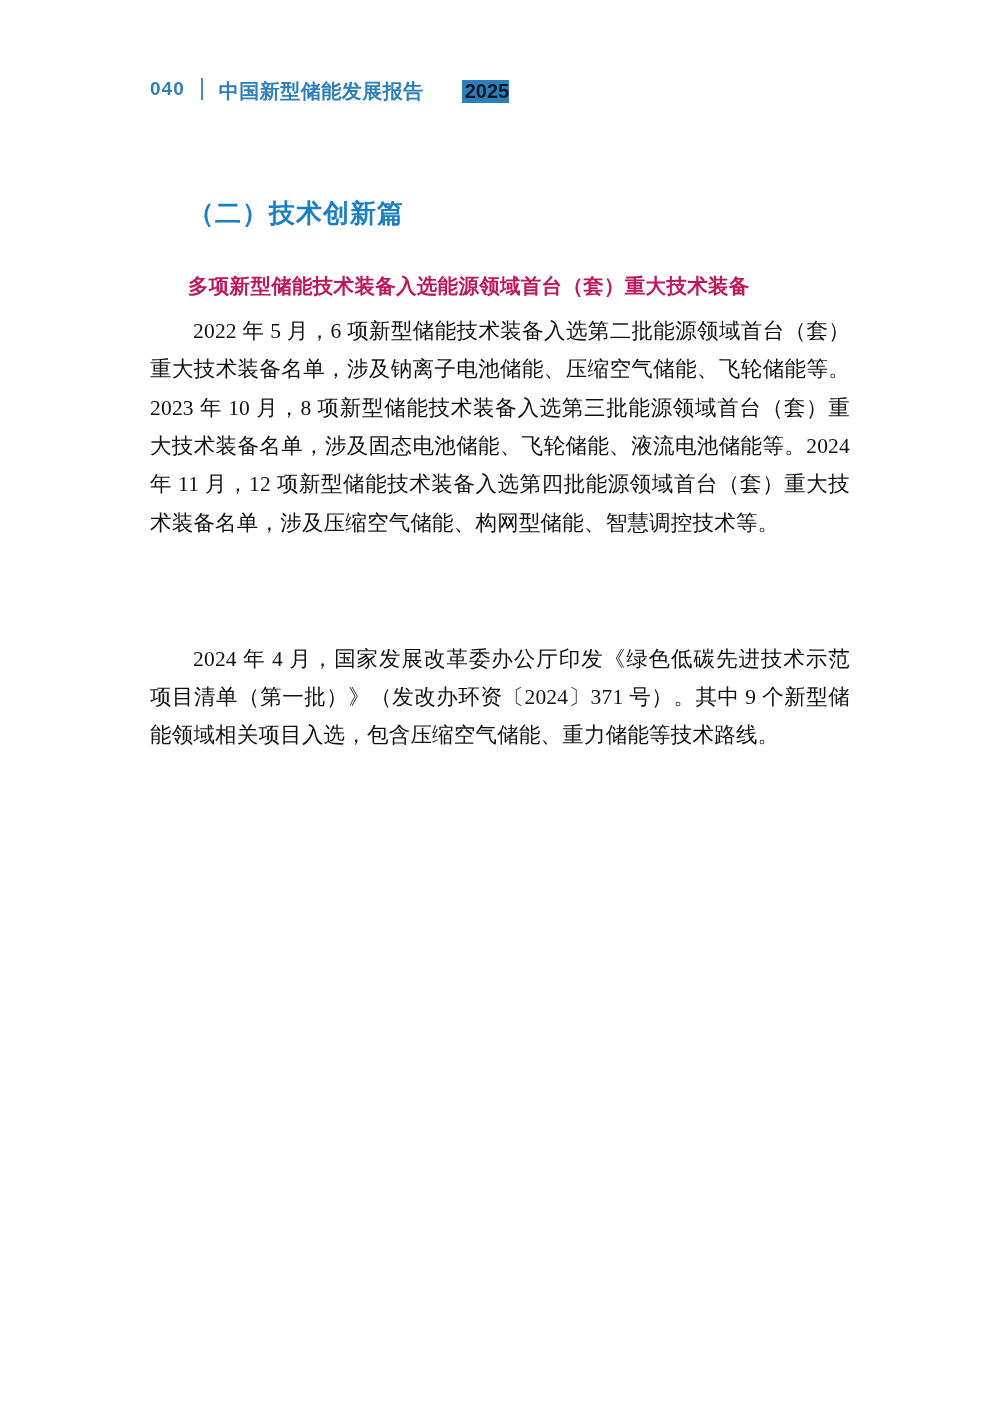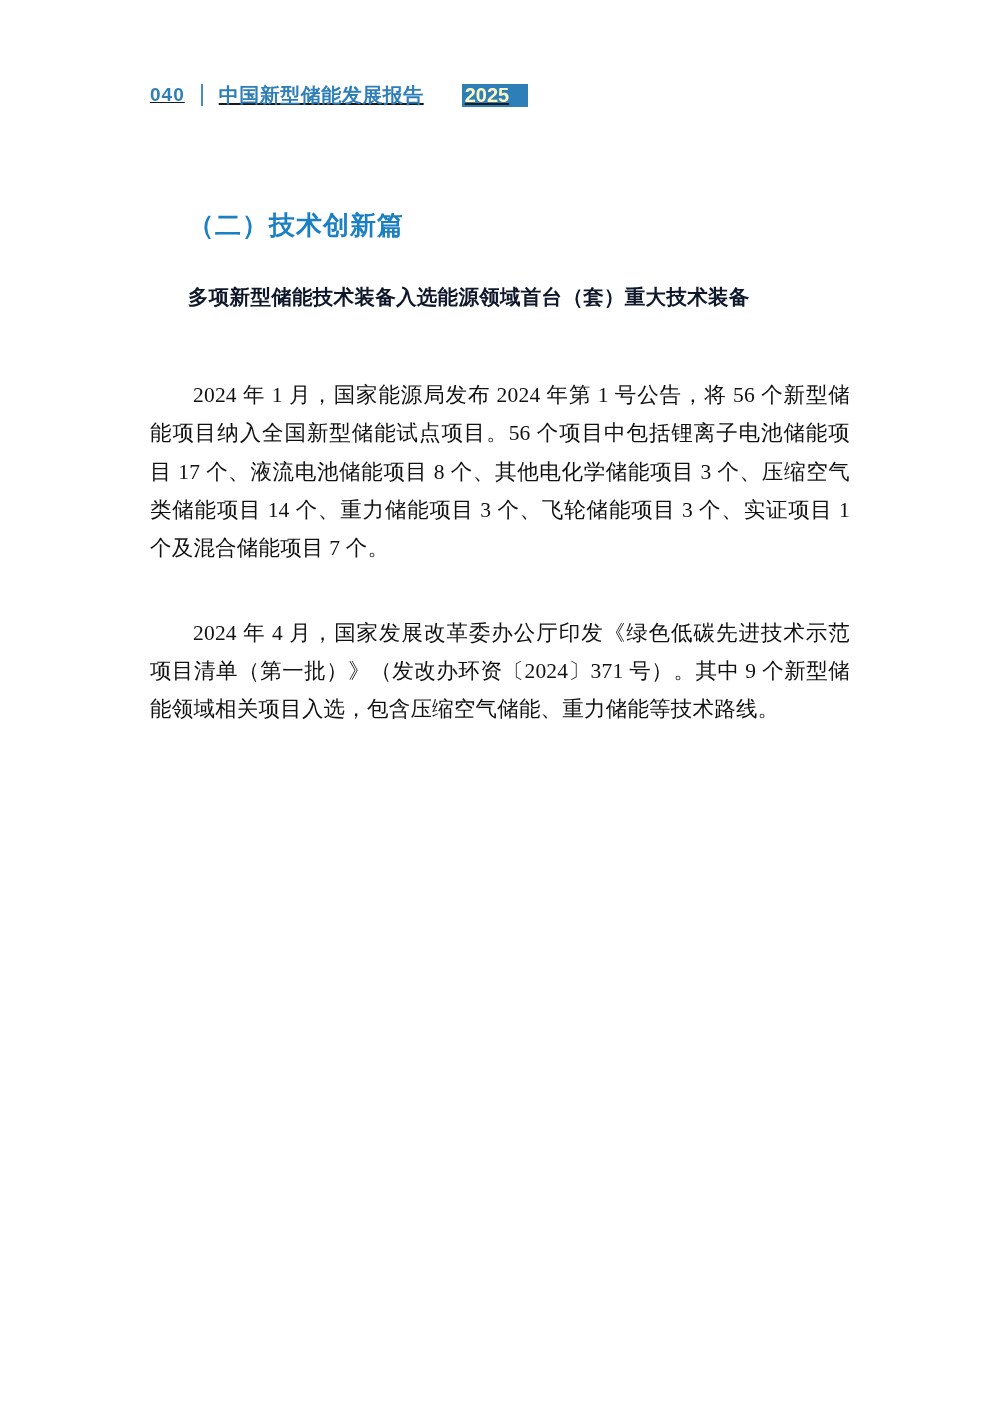--- a/index.html
+++ b/index.html
@@ -23,23 +23,22 @@
     height: 1406px;
     background: #fff;
   }
 
   
   .header {
     position: absolute;
     left: 150px;
     top: 78px;
     display: flex;
-    align-items: center;
+    align-items: flex-start;
     height: 34px;
-    text-decoration: underline;
   }
   .header .folio {
     font-family: "Liberation Sans", sans-serif;
     font-size: 19px;
     letter-spacing: 1px;
     color: #2e7fb8;
     font-weight: 600;
   }
   .header .rule {
     width: 2px;
@@ -55,50 +54,50 @@
     color: #2e7fb8;
     letter-spacing: .5px;
     display: flex;
     align-items: baseline;
     gap: 36px;
   }
   .header .hyear {
     font-family: "Liberation Sans", sans-serif;
     font-size: 20px;
     font-weight: 700;
-    color: #fef9c3;
+    color: #0f172a;
     background: #2e7fb8;
-    padding: 1px 19px 2px 3px;
+    padding: 1px 0 2px 3px;
     margin-left: 2px;
     letter-spacing: 0px;
     line-height: 1;
   }
 
   
   .content {
     position: absolute;
     left: 150px;
     top: 196px;
     width: 700px;
   }
 
   .section-title {
     font-family: "Liberation Sans", sans-serif;
     font-size: 26px;
     font-weight: 700;
     color: #1b7fc4;
     letter-spacing: 1px;
-    margin: 12px 0 38px 38px;
+    margin: 0 0 38px 38px;
   }
 
   .sub-title {
-    font-family: Liberation Serif, serif;
+    font-family: Liberation Sans, sans-serif;
     font-size: 20.5px;
     font-weight: 700;
-    color: #0f172a;
+    color: #be185d;
     letter-spacing: .3px;
     line-height: 1.62;
     margin: 0 0 10px 38px;
   }
 
   p.body {
     font-size: 21.5px;
     line-height: 1.78;
     margin: 0;
     text-align: justify;
@@ -123,23 +122,23 @@
       <span>中国新型储能发展报告</span>
       <span class="hyear">2025</span>
     </span>
   </div>
 
   <div class="content">
 
     <h1 class="section-title">（二）技术创新篇</h1>
 
     <h2 class="sub-title">多项新型储能技术装备入选能源领域首台（套）重大技术装备</h2>
+    <p class="body">2022 年 5 月，6 项新型储能技术装备入选第二批能源领域首台（套）重大技术装备名单，涉及钠离子电池储能、压缩空气储能、飞轮储能等。2023 年 10 月，8 项新型储能技术装备入选第三批能源领域首台（套）重大技术装备名单，涉及固态电池储能、飞轮储能、液流电池储能等。2024 年 11 月，12 项新型储能技术装备入选第四批能源领域首台（套）重大技术装备名单，涉及压缩空气储能、构网型储能、智慧调控技术等。</p>
 
     <div class="gap-lg"></div>
 
-    <p class="body">2024 年 1 月，国家能源局发布 2024 年第 1 号公告，将 56 个新型储能项目纳入全国新型储能试点项目。56 个项目中包括锂离子电池储能项目 17 个、液流电池储能项目 8 个、其他电化学储能项目 3 个、压缩空气类储能项目 14 个、重力储能项目 3 个、飞轮储能项目 3 个、实证项目 1 个及混合储能项目 7 个。</p>
 
     <div class="gap-md"></div>
 
     <p class="body">2024 年 4 月，国家发展改革委办公厅印发《绿色低碳先进技术示范项目清单（第一批）》（发改办环资〔2024〕371 号）。其中 9 个新型储能领域相关项目入选，包含压缩空气储能、重力储能等技术路线。</p>
 
   </div>
 </div>
 
 </body></html>

